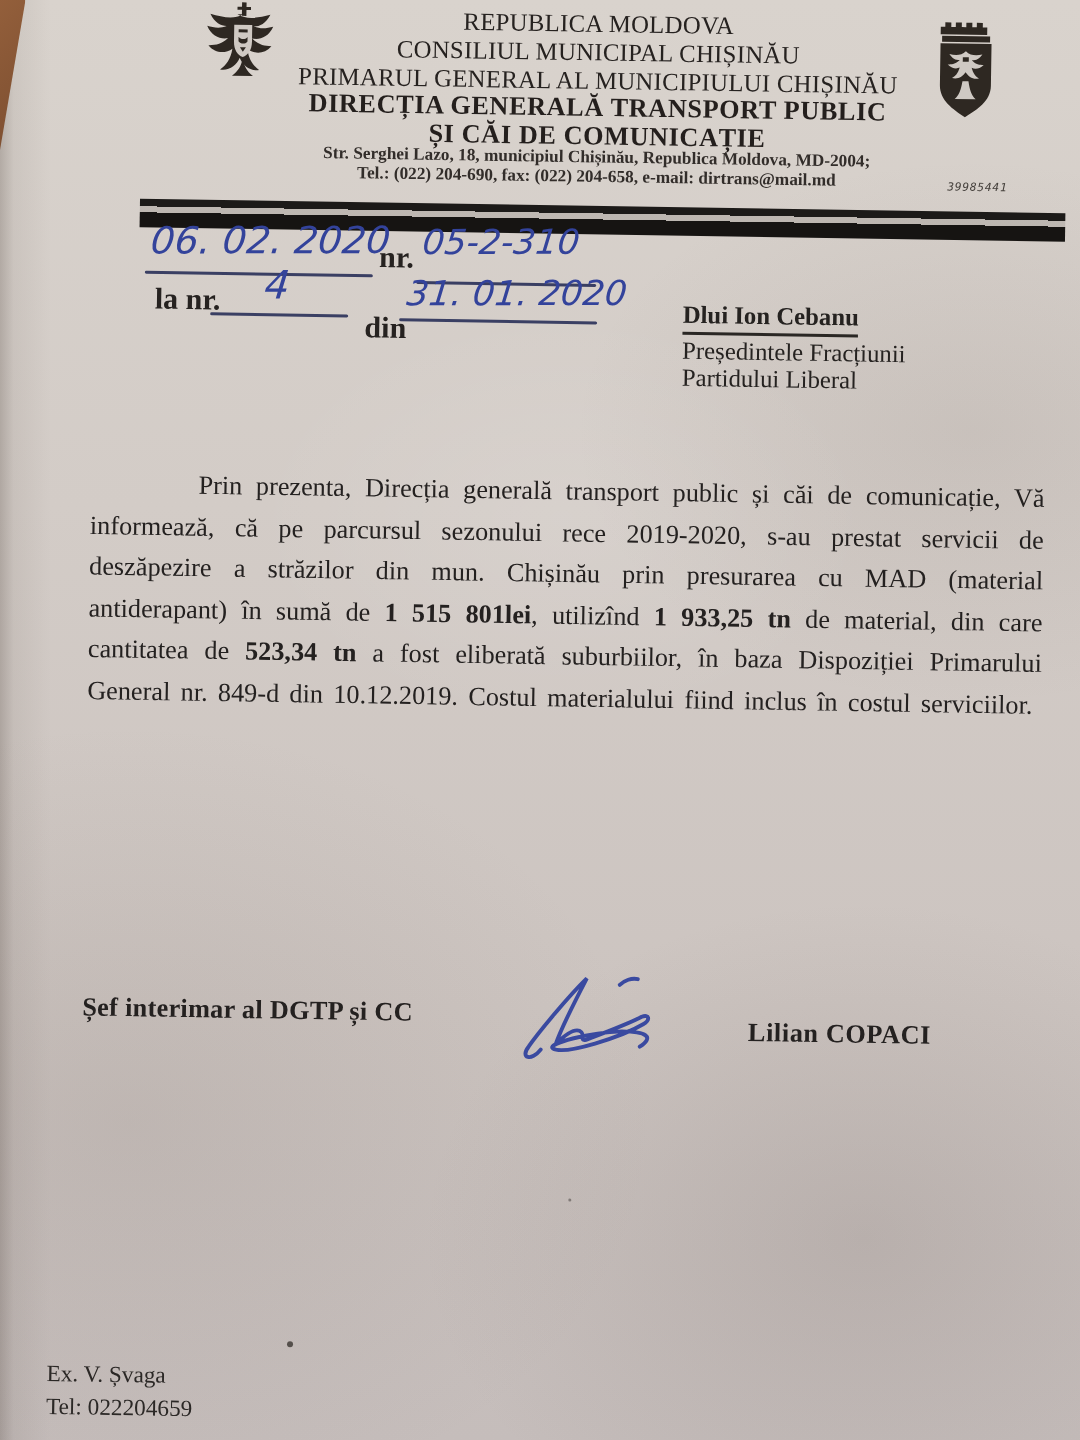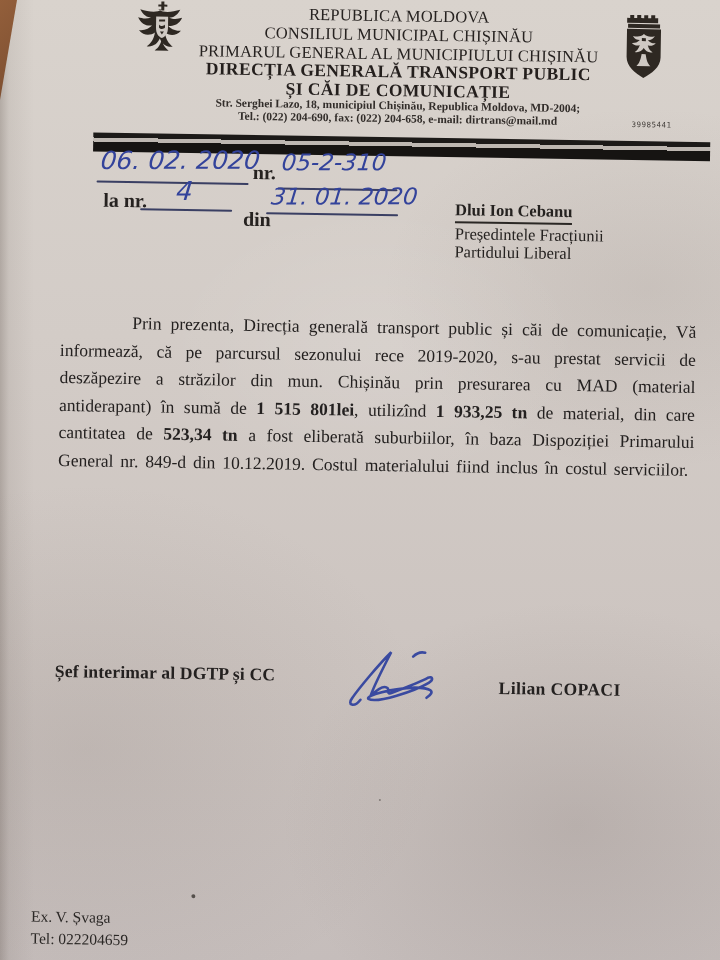--- a/index.html
+++ b/index.html
@@ -25,21 +25,21 @@
   
   .org-lines{position:absolute;left:150px;top:6px;width:492px;text-align:center;
     font-size:16.5px;line-height:19px;color:#262220;letter-spacing:.2px;}
   .dept-lines{position:absolute;left:150px;top:62px;width:492px;text-align:center;
     font-weight:bold;font-size:17.5px;line-height:19px;color:#241f1d;letter-spacing:.4px;}
   .addr-lines{position:absolute;left:150px;top:99px;width:492px;text-align:center;
     font-weight:bold;font-size:11.5px;line-height:13px;color:#322d2a;}
   .emblem-left{position:absolute;left:132px;top:4px;}
   .emblem-right{position:absolute;left:617px;top:10px;}
   .form-number{position:absolute;left:630px;top:116px;font-family:"DejaVu Sans Mono",monospace;
-    font-size:7.5px;letter-spacing:.5px;color:#45403c;}
+    font-size:7.5px;letter-spacing:.5px;color:#45403c;font-style:italic;}
 
   .rule{position:absolute;left:92px;top:137px;width:617px;height:19px;
     background:linear-gradient(180deg,#1c1a18 0,#1c1a18 5px,rgba(185,179,173,.85) 5px,rgba(185,179,173,.85) 9px,#161412 9px,#161412 19px);}
 
   
   .printed{position:absolute;font-weight:bold;font-size:20px;color:#262220;}
   .hw{position:absolute;font-family:"DejaVu Sans",sans-serif;font-style:italic;
     color:#33439b;transform:skewX(-6deg) rotate(-1deg);white-space:nowrap;}
   .hw-date1{left:100px;top:149px;font-size:25px;}
   .hw-num1{left:281px;top:150px;font-size:23px;}

